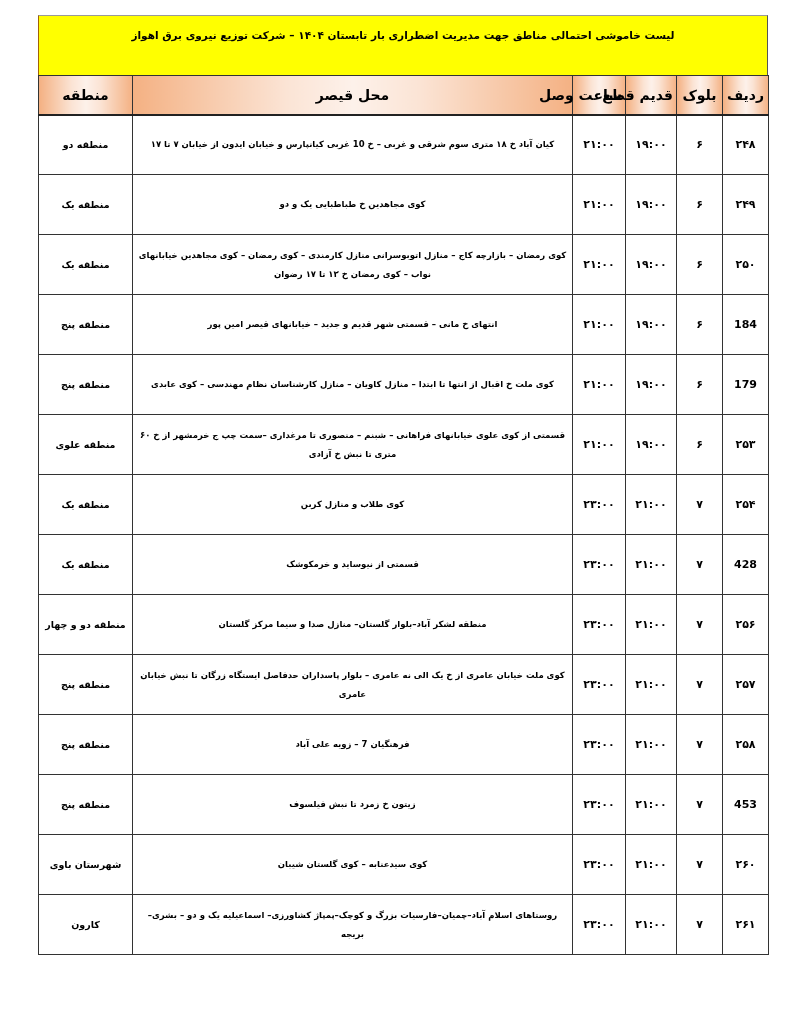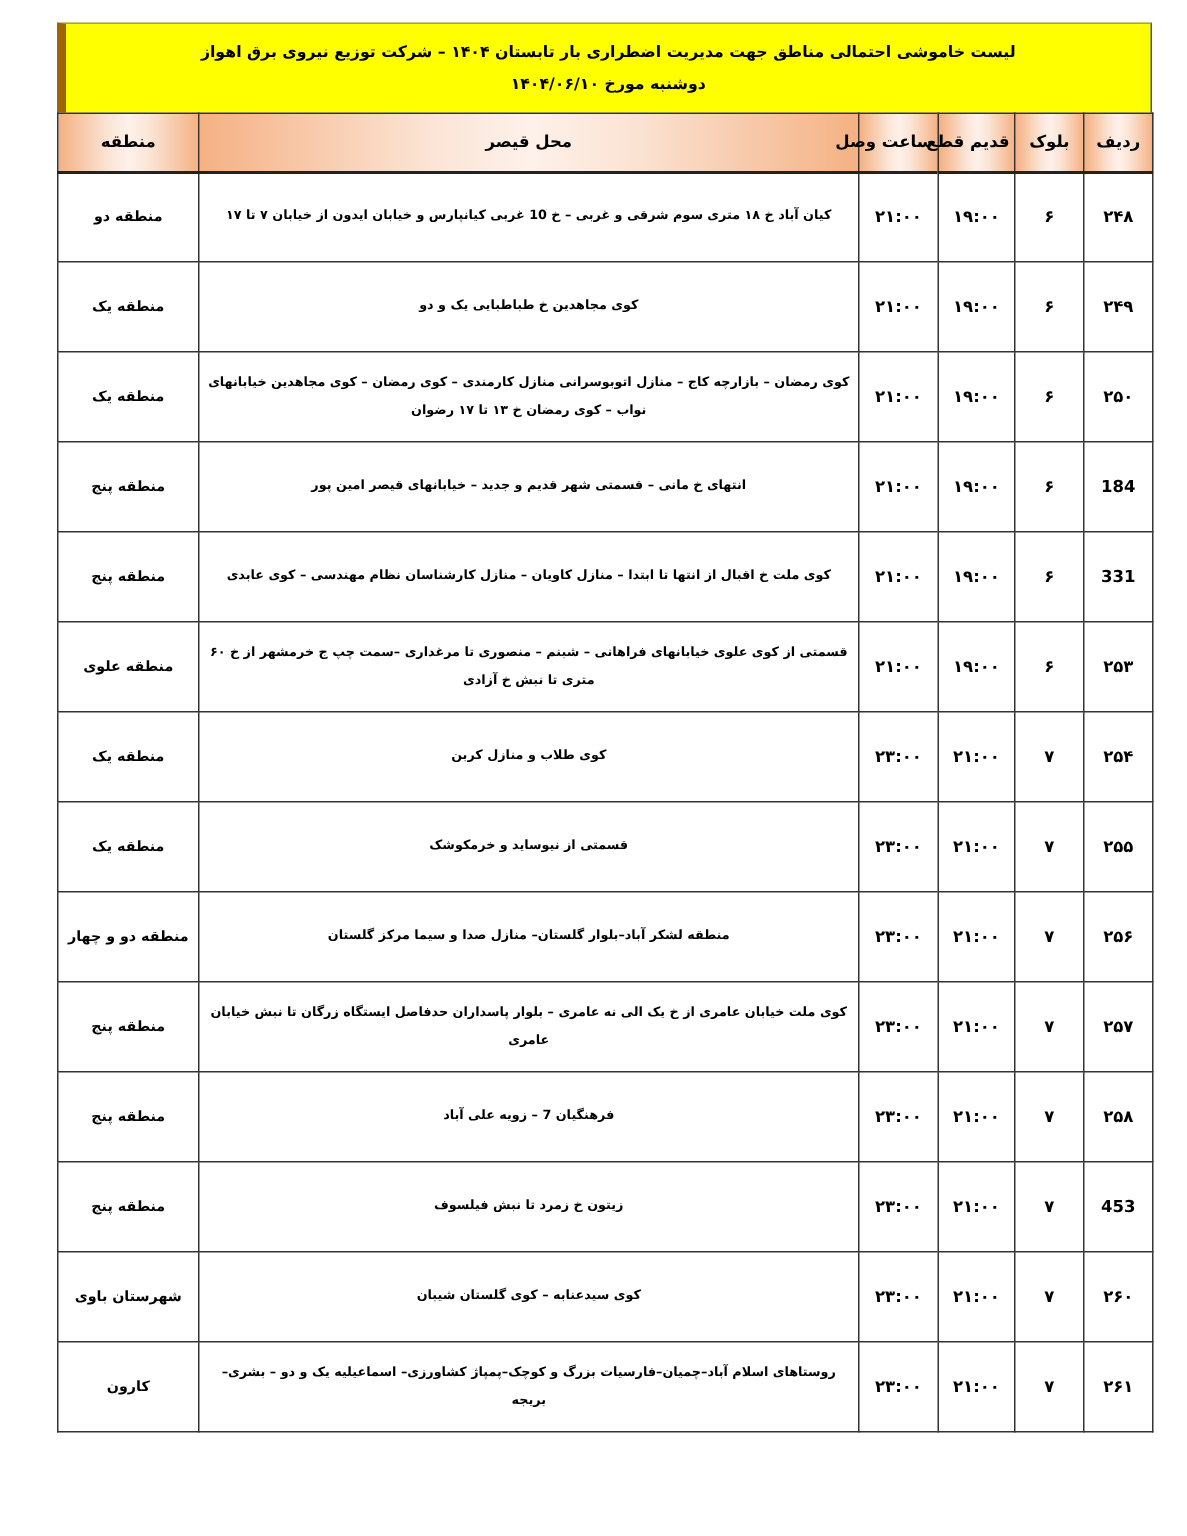--- a/index.html
+++ b/index.html
@@ -17,21 +17,21 @@
     }
     .sheet {
       position: absolute;
       left: 38px;
       top: 15px;
       width: 730px;
     }
     .title-block {
       background: #ffff00;
       height: 60px;
-      border-left: 6px solid #a16207;
+      border-left: 1px solid #a16207;
       border-right: 1px solid #555;
       border-top: 1px solid #999;
       direction: rtl;
       text-align: center;
       box-sizing: border-box;
     }
     .title-line1 {
       font-size: 10.5px;
       font-weight: bold;
       padding-top: 12px;
@@ -52,21 +52,21 @@
     }
     table.grid th, table.grid td {
       border: 1px solid #333;
       text-align: center;
       vertical-align: middle;
       padding: 0 3px;
       box-sizing: border-box;
     }
     table.grid thead th {
       height: 39px;
-      font-size: 11px;
+      font-size: 14px;
       font-weight: bold;
       background: linear-gradient(to right, #f4b183 0%, #fbe4d5 35%, #fdf1ea 50%, #fbe4d5 65%, #f4b183 100%);
       border-bottom: 2px solid #222;
       white-space: nowrap;
       text-align: center;
     }
     table.grid tbody td {
       height: 60px;
       font-size: 9px;
       font-weight: bold;
@@ -87,21 +87,20 @@
     col.w-connect { width: 53px; }
     col.w-location { width: 440px; }
     col.w-region { width: 94px; }
   </style>
 </head>
 <body>
 
 <div class="sheet">
   <div class="title-block">
     <div class="title-line1">لیست خاموشی احتمالی مناطق جهت مدیریت اضطراری بار تابستان ۱۴۰۴ – شرکت توزیع نیروی برق اهواز</div>
-    <div class="title-line2">دوشنبه مورخ ۱۴۰۴/۰۶/۱۰</div>
   </div>
 
   <table class="grid">
     <colgroup>
       <col class="w-row">
       <col class="w-block">
       <col class="w-cut">
       <col class="w-connect">
       <col class="w-location">
       <col class="w-region">
@@ -143,21 +142,21 @@
         </tr>
         <tr>
           <td class="c-row">184</td>
           <td class="c-block">۶</td>
           <td class="c-cut">۱۹:۰۰</td>
           <td class="c-connect">۲۱:۰۰</td>
           <td class="c-location">انتهای خ مانی – قسمتی شهر قدیم و جدید – خیابانهای قیصر امین پور</td>
           <td class="c-region">منطقه پنج</td>
         </tr>
         <tr>
-          <td class="c-row">331</td>
+          <td class="c-row">179</td>
           <td class="c-block">۶</td>
           <td class="c-cut">۱۹:۰۰</td>
           <td class="c-connect">۲۱:۰۰</td>
           <td class="c-location">کوی ملت خ اقبال از انتها تا ابتدا – منازل کاویان – منازل کارشناسان نظام مهندسی – کوی عابدی</td>
           <td class="c-region">منطقه پنج</td>
         </tr>
         <tr>
           <td class="c-row">۲۵۳</td>
           <td class="c-block">۶</td>
           <td class="c-cut">۱۹:۰۰</td>
@@ -167,21 +166,21 @@
         </tr>
         <tr>
           <td class="c-row">۲۵۴</td>
           <td class="c-block">۷</td>
           <td class="c-cut">۲۱:۰۰</td>
           <td class="c-connect">۲۳:۰۰</td>
           <td class="c-location">کوی طلاب و منازل کربن</td>
           <td class="c-region">منطقه یک</td>
         </tr>
         <tr>
-          <td class="c-row">۲۵۵</td>
+          <td class="c-row">428</td>
           <td class="c-block">۷</td>
           <td class="c-cut">۲۱:۰۰</td>
           <td class="c-connect">۲۳:۰۰</td>
           <td class="c-location">قسمتی از نیوساید و خرمکوشک</td>
           <td class="c-region">منطقه یک</td>
         </tr>
         <tr>
           <td class="c-row">۲۵۶</td>
           <td class="c-block">۷</td>
           <td class="c-cut">۲۱:۰۰</td>

